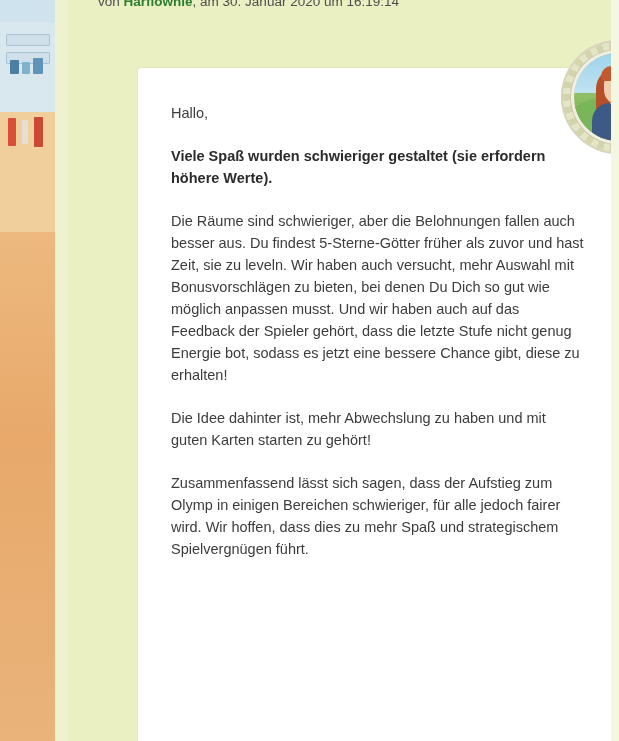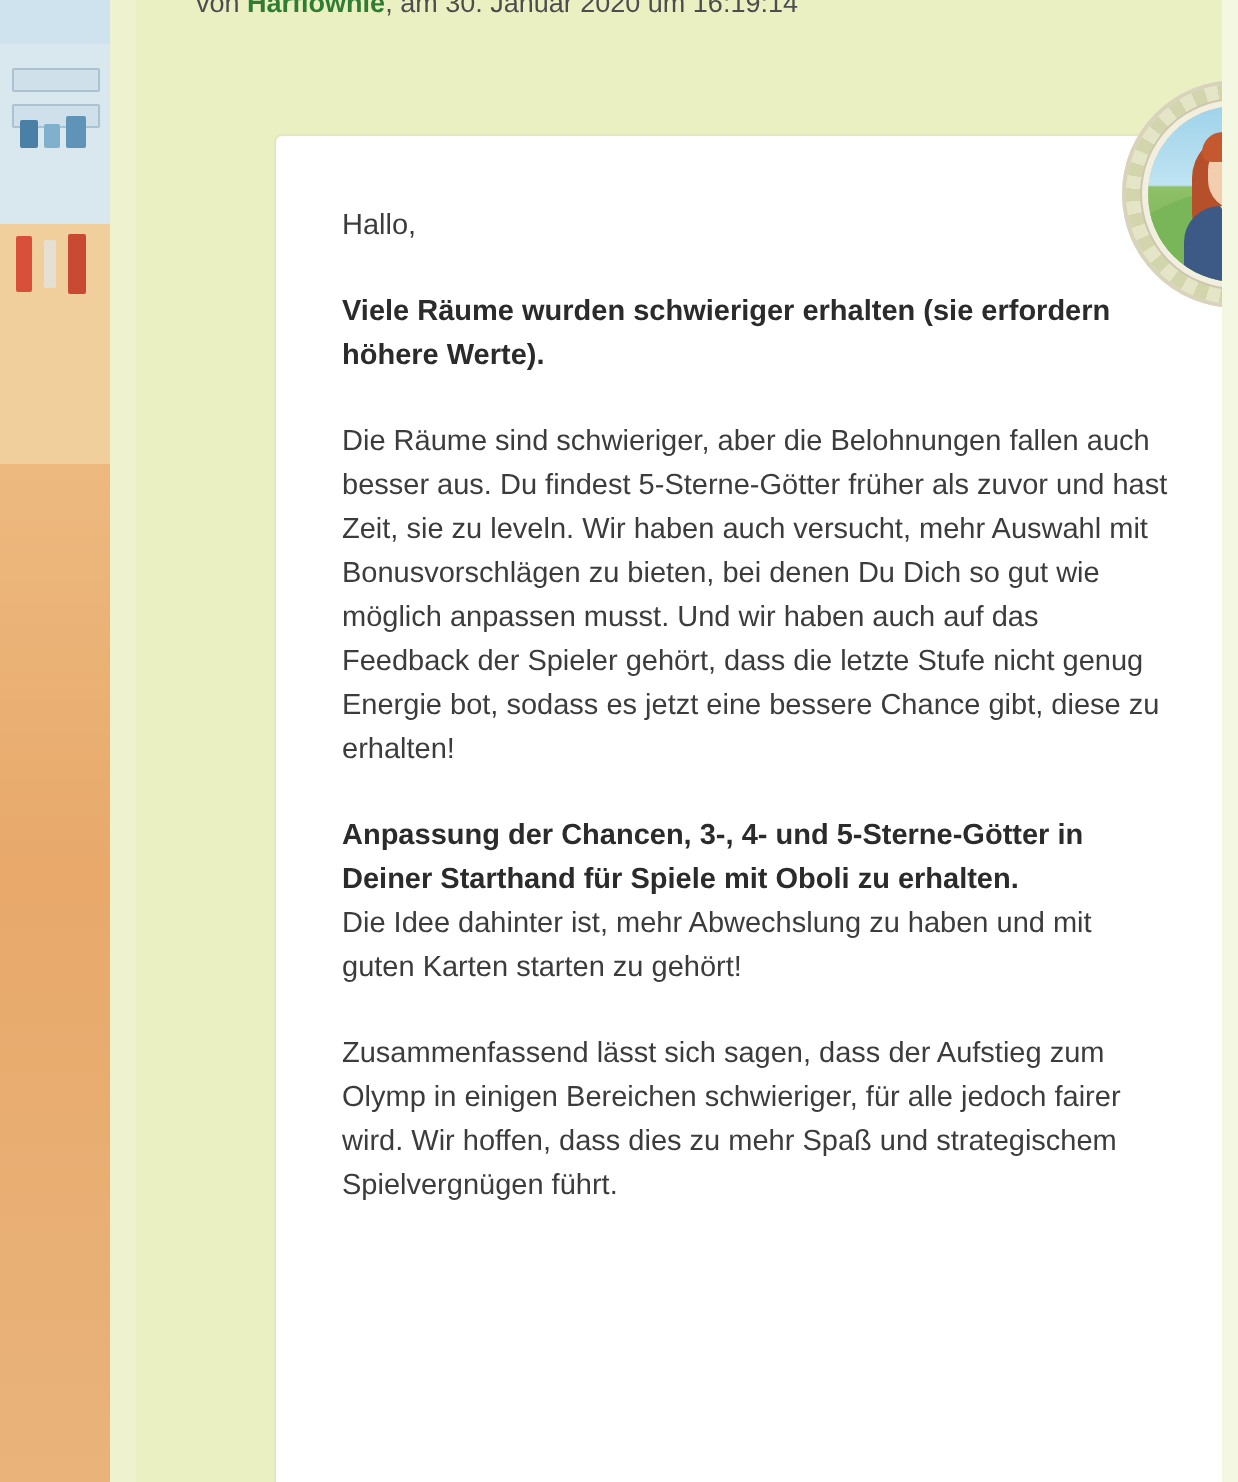--- a/index.html
+++ b/index.html
@@ -316,29 +316,28 @@
       <span>30. Januar 2020 um 16:19:14</span>
     </div>
 
     <div class="message-card">
       <div class="message-body">
 
         <p>Hallo,</p>
 
 
         <p>
-          <strong class="para-head">Viele Räume wurden schwieriger erhalten (sie erfordern höhere Werte).</strong>
+          <strong class="para-head">Viele Spaß wurden schwieriger gestaltet (sie erfordern höhere Werte).</strong>
         </p>
 
         <p>
           <span>Die Räume sind schwieriger, aber die Belohnungen fallen auch besser aus. Du findest 5-Sterne-Götter früher als zuvor und hast Zeit, sie zu leveln. Wir haben auch versucht, mehr Auswahl mit Bonusvorschlägen zu bieten, bei denen Du Dich so gut wie möglich anpassen musst. Und wir haben auch auf das Feedback der Spieler gehört, dass die letzte Stufe nicht genug Energie bot, sodass es jetzt eine bessere Chance gibt, diese zu erhalten!</span>
         </p>
 
         <p>
-          <strong class="para-head">Anpassung der Chancen, 3-, 4- und 5-Sterne-Götter in Deiner Starthand für Spiele mit Oboli zu erhalten.</strong>
           <span>Die Idee dahinter ist, mehr Abwechslung zu haben und mit guten Karten starten zu gehört!</span>
         </p>
 
         <p>Zusammenfassend lässt sich sagen, dass der Aufstieg zum Olymp in einigen Bereichen schwieriger, für alle jedoch fairer wird. Wir hoffen, dass dies zu mehr Spaß und strategischem Spielvergnügen führt.</p>
 
       </div>
     </div>
 
     <div class="avatar-wrap">
       <div class="avatar-ring-outer">

